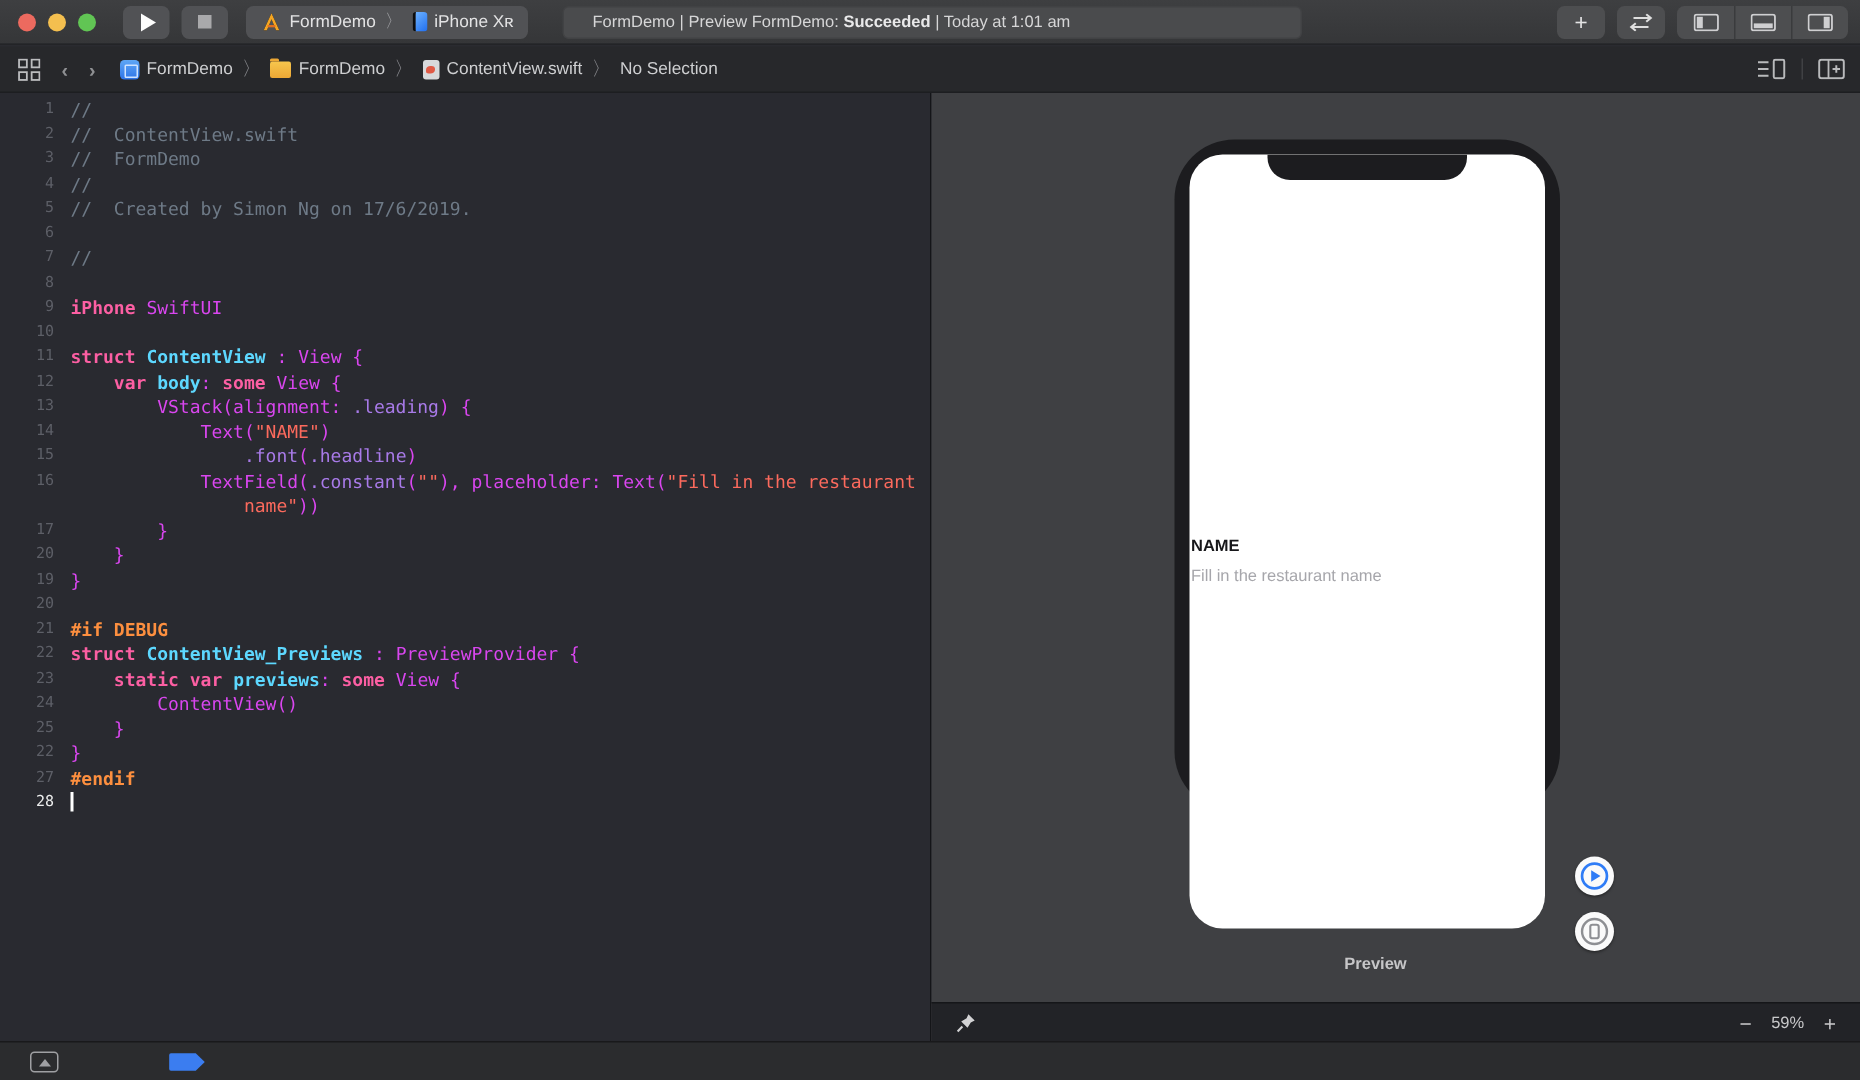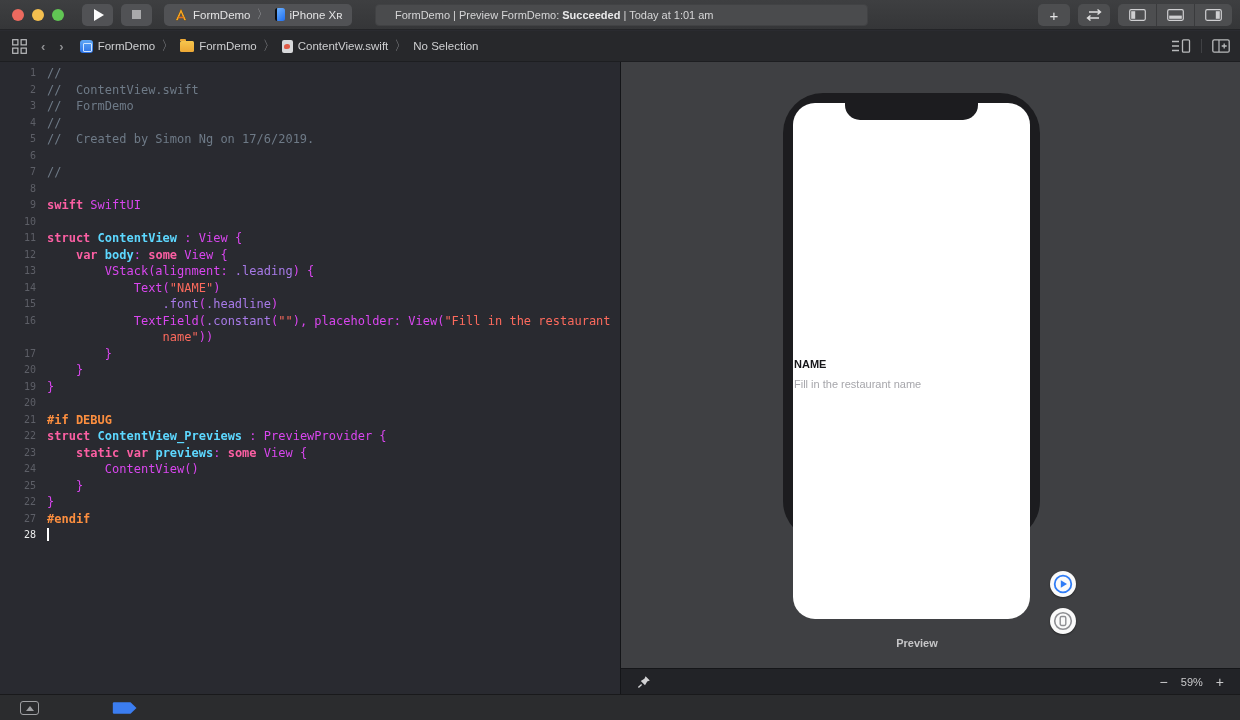--- a/index.html
+++ b/index.html
@@ -195,28 +195,28 @@
 
 <div class="editor" id="editor">
     <div class="cl"><span class="ln">1</span><span class="ct"><span class="cm">//</span></span></div>
     <div class="cl"><span class="ln">2</span><span class="ct"><span class="cm">//  ContentView.swift</span></span></div>
     <div class="cl"><span class="ln">3</span><span class="ct"><span class="cm">//  FormDemo</span></span></div>
     <div class="cl"><span class="ln">4</span><span class="ct"><span class="cm">//</span></span></div>
     <div class="cl"><span class="ln">5</span><span class="ct"><span class="cm">//  Created by Simon Ng on 17/6/2019.</span></span></div>
     <div class="cl"><span class="ln">6</span></div>
     <div class="cl"><span class="ln">7</span><span class="ct"><span class="cm">//</span></span></div>
     <div class="cl"><span class="ln">8</span><span class="ct"></span></div>
-    <div class="cl"><span class="ln">9</span><span class="ct"><span class="kw">swift</span><span class="pl"> SwiftUI</span></span></div>
+    <div class="cl"><span class="ln">9</span><span class="ct"><span class="kw">iPhone</span><span class="pl"> SwiftUI</span></span></div>
     <div class="cl"><span class="ln">10</span><span class="ct"></span></div>
     <div class="cl"><span class="ln">11</span><span class="ct"><span class="kw">struct</span><span class="pl"> </span><span class="dc">ContentView</span><span class="pl"> : View {</span></span></div>
     <div class="cl"><span class="ln">12</span><span class="ct"><span class="pl">    </span><span class="kw">var</span><span class="pl"> </span><span class="dc">body</span><span class="pl">: </span><span class="kw">some</span><span class="pl"> View {</span></span></div>
     <div class="cl"><span class="ln">13</span><span class="ct"><span class="pl">        VStack(alignment: </span><span class="mb">.leading</span><span class="pl">) {</span></span></div>
     <div class="cl"><span class="ln">14</span><span class="ct"><span class="pl">            Text(</span><span class="st">"NAME"</span><span class="pl">)</span></span></div>
     <div class="cl"><span class="ln">15</span><span class="ct"><span class="pl">                </span><span class="mb">.font</span><span class="pl">(</span><span class="mb">.headline</span><span class="pl">)</span></span></div>
-    <div class="cl"><span class="ln">16</span><span class="ct"><span class="pl">            TextField(</span><span class="mb">.constant</span><span class="pl">(</span><span class="st">""</span><span class="pl">), placeholder: View(</span><span class="st">"Fill in the restaurant</span></span></div>
+    <div class="cl"><span class="ln">16</span><span class="ct"><span class="pl">            TextField(</span><span class="mb">.constant</span><span class="pl">(</span><span class="st">""</span><span class="pl">), placeholder: Text(</span><span class="st">"Fill in the restaurant</span></span></div>
     <div class="cl"><span class="ln"></span><span class="ct"><span class="pl">                </span><span class="st">name"</span><span class="pl">))</span></span></div>
     <div class="cl"><span class="ln">17</span><span class="ct"><span class="pl">        }</span></span></div>
     <div class="cl"><span class="ln">20</span><span class="ct"><span class="pl">    }</span></span></div>
     <div class="cl"><span class="ln">19</span><span class="ct"><span class="pl">}</span></span></div>
     <div class="cl"><span class="ln">20</span><span class="ct"></span></div>
     <div class="cl"><span class="ln">21</span><span class="ct"><span class="dr">#if DEBUG</span></span></div>
     <div class="cl"><span class="ln">22</span><span class="ct"><span class="kw">struct</span><span class="pl"> </span><span class="dc">ContentView_Previews</span><span class="pl"> : PreviewProvider {</span></span></div>
     <div class="cl"><span class="ln">23</span><span class="ct"><span class="pl">    </span><span class="kw">static</span><span class="pl"> </span><span class="kw">var</span><span class="pl"> </span><span class="dc">previews</span><span class="pl">: </span><span class="kw">some</span><span class="pl"> View {</span></span></div>
     <div class="cl"><span class="ln">24</span><span class="ct"><span class="pl">        ContentView()</span></span></div>
     <div class="cl"><span class="ln">25</span><span class="ct"><span class="pl">    }</span></span></div>

